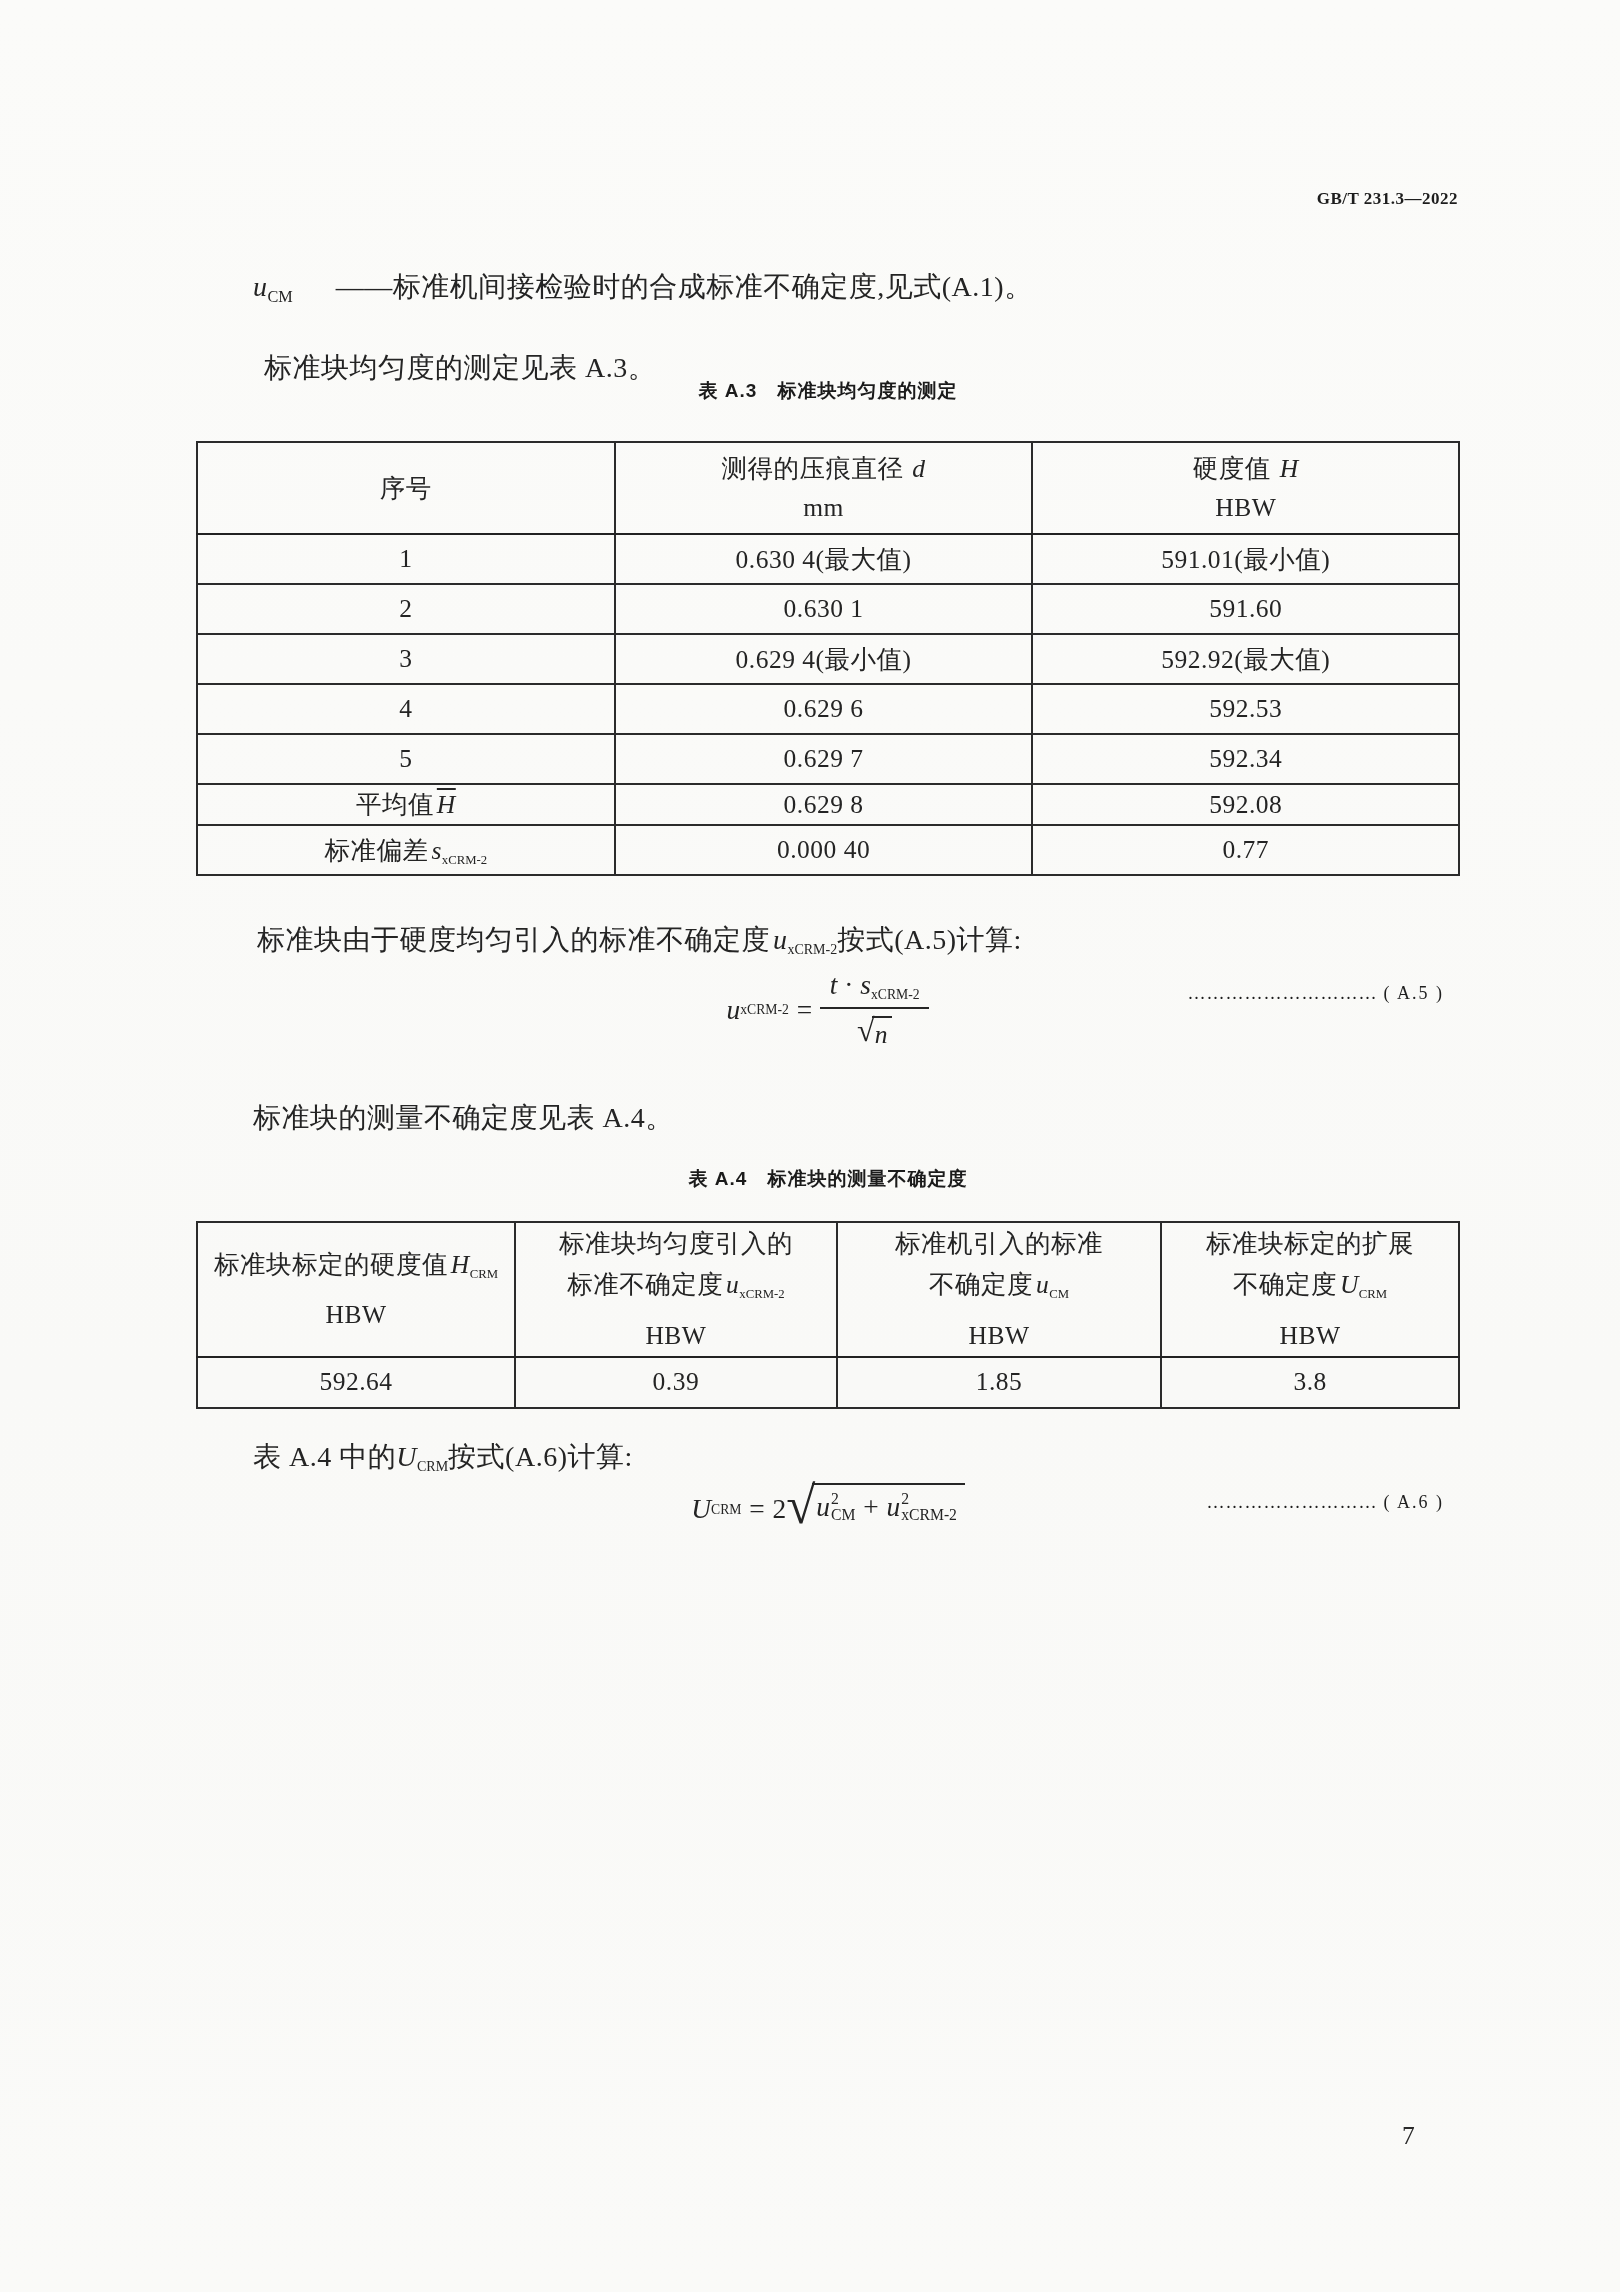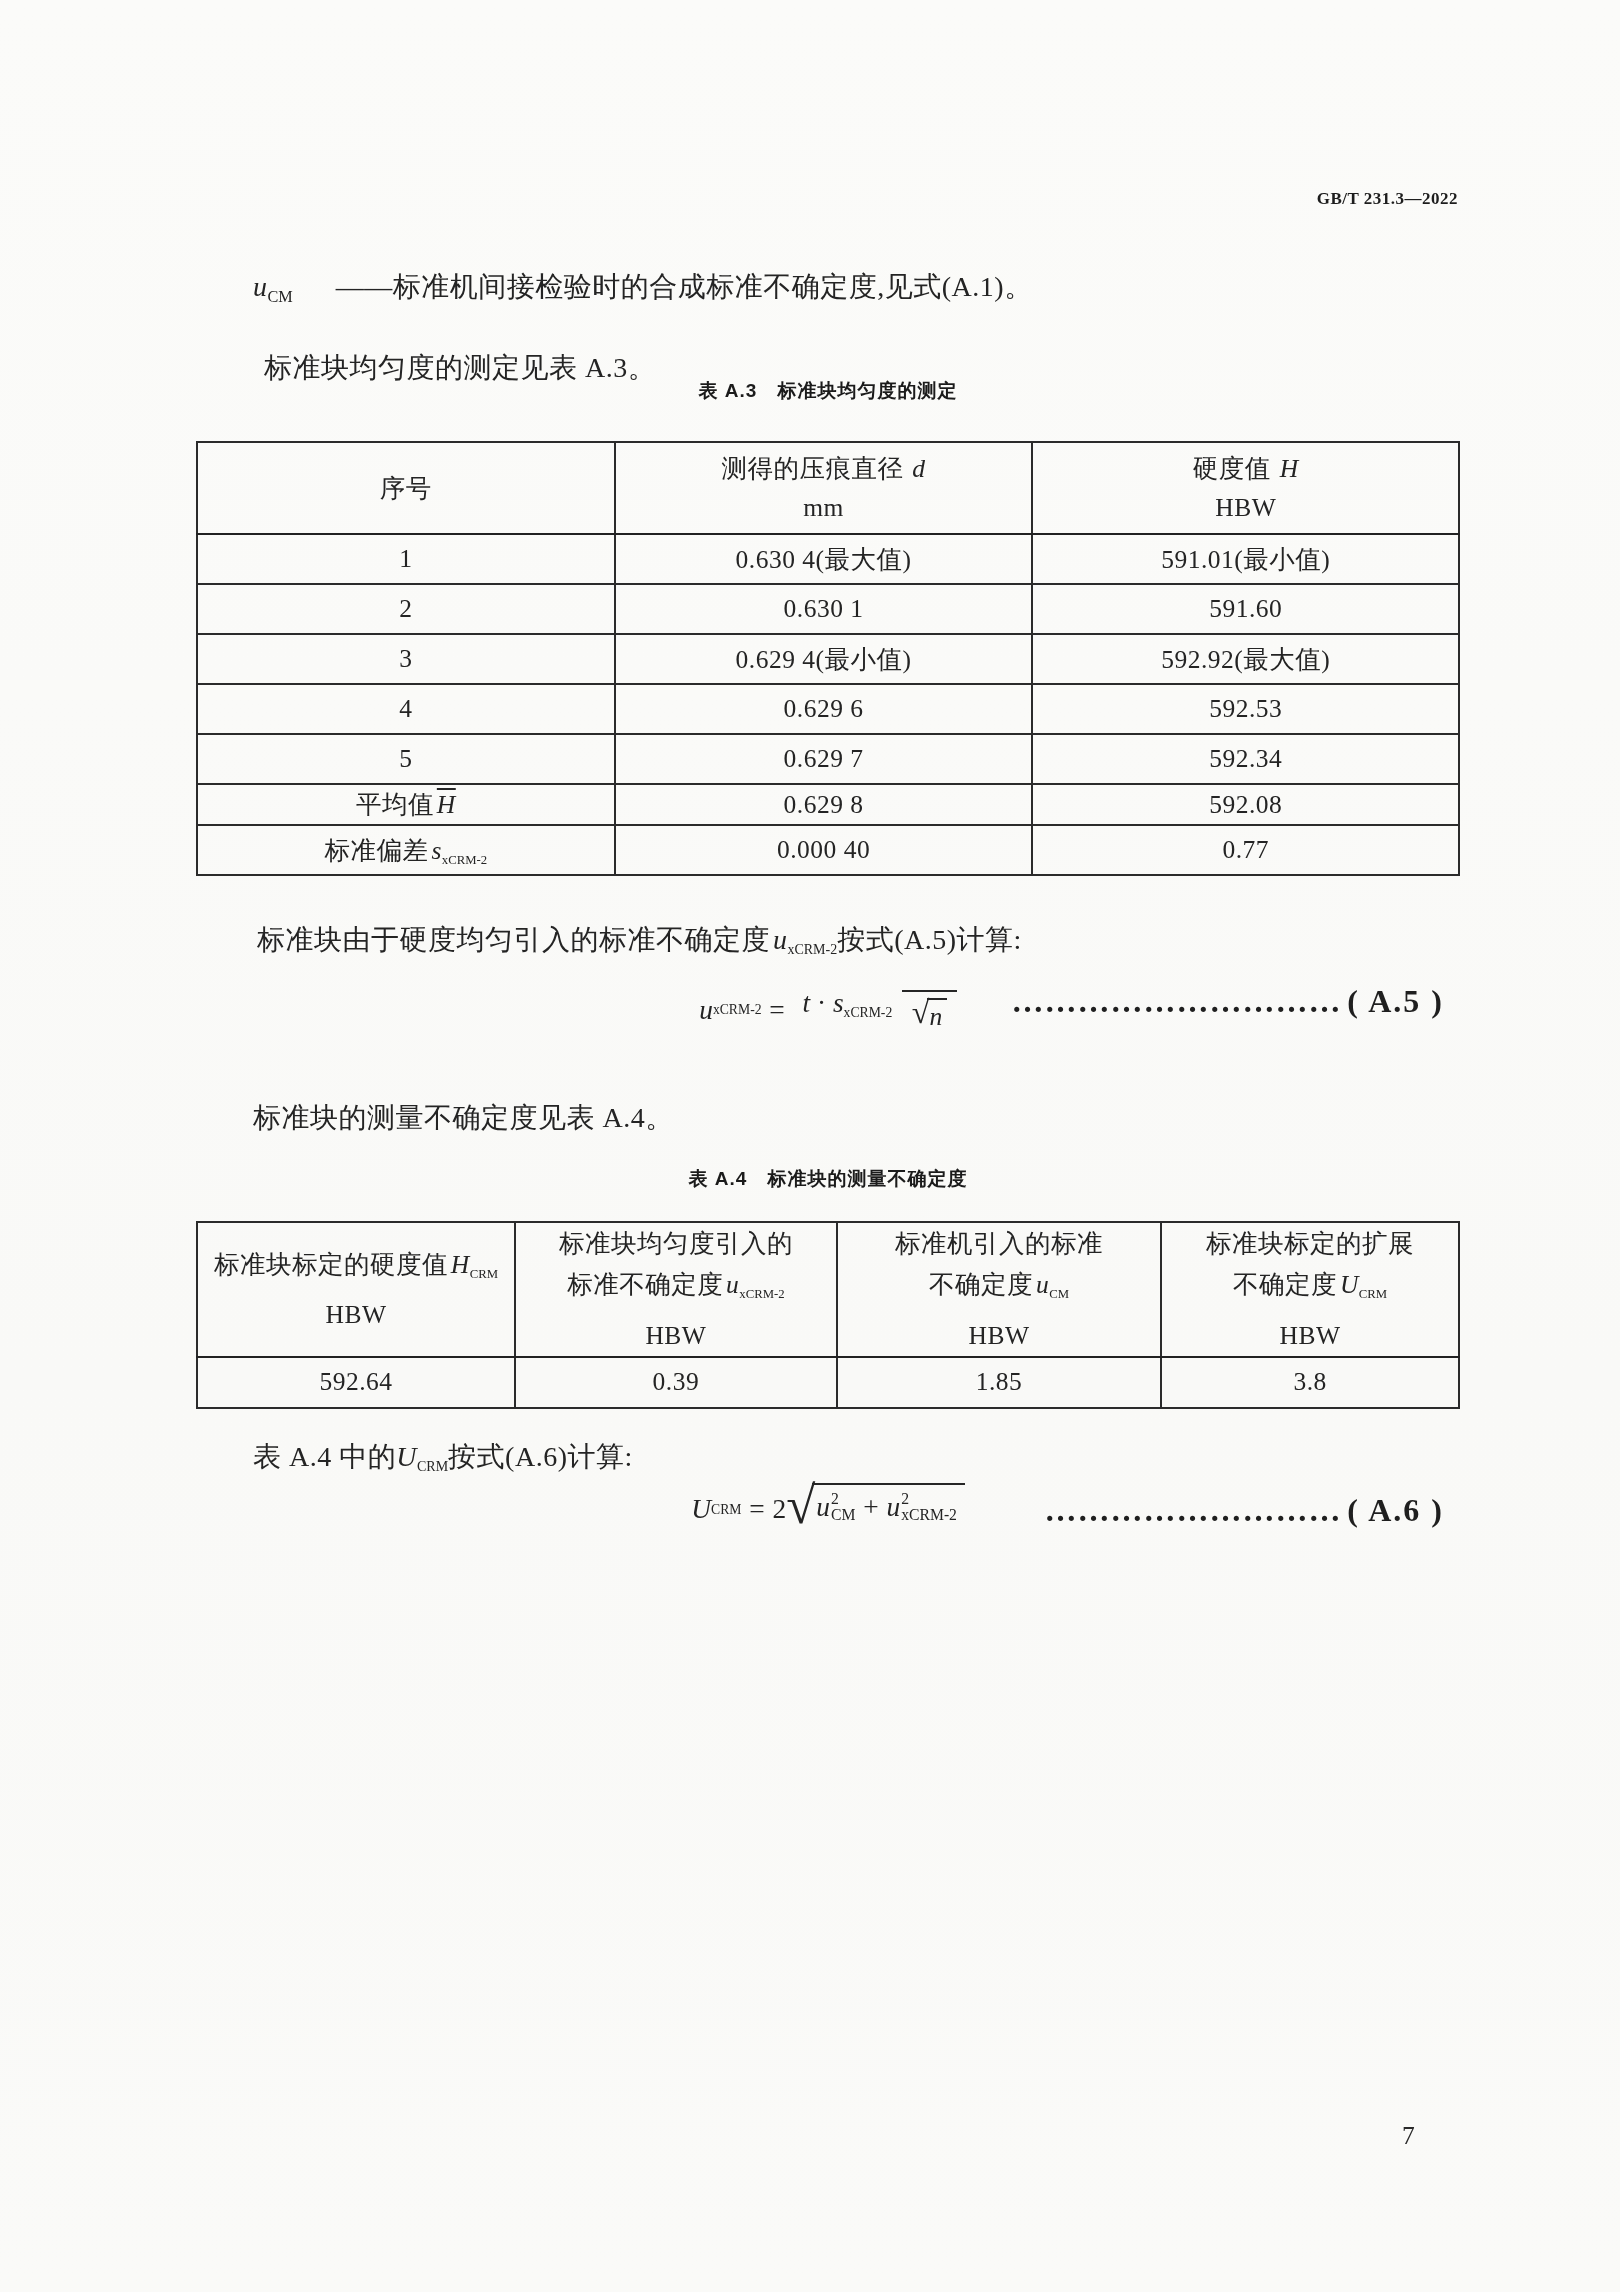--- a/index.html
+++ b/index.html
@@ -40,32 +40,32 @@
   table.std tr.hdr td{border-bottom:2.9px solid #222;}
   .hline{line-height:39px;}
   .a4hdr{display:flex;flex-direction:column;justify-content:center;line-height:41px;height:100%;}
   .num{letter-spacing:1px;}
   .dash-text{margin-left:43px;}
   .vsp{margin-left:8.8px;}
   .vsp2{margin-left:2.9px;}
   
   .formula-row{left:196px;width:1264px;display:flex;justify-content:center;align-items:center;
     font-size:27.4px;color:#242424;}
-  .frac{display:inline-flex;flex-direction:row;text-align:center;vertical-align:middle;margin-left:7.8px;}
+  .frac{display:inline-flex;flex-direction:column;text-align:center;vertical-align:middle;margin-left:7.8px;}
   .frac .fnum{padding:0 9.8px 5.9px 9.8px;line-height:1;}
   .frac .fden{border-top:2.5px solid #262626;padding:6.9px 9.8px 0 9.8px;line-height:1;display:flex;justify-content:center;}
   .root{display:inline-flex;align-items:flex-start;white-space:nowrap;}
   .root .rsym{line-height:1;margin-right:-2.9px;font-style:normal;}
   .root .rbody{border-top:2.5px solid #262626;line-height:1;display:inline-flex;align-items:center;}
   .r-small .rsym{font-size:32px;transform:translateY(-2px);}
   .r-small .rbody{padding:3.9px 4.9px 0 2.9px;font-size:25.5px;}
   .r-big .rsym{font-size:53px;transform:translateY(-3.9px);}
   .r-big .rbody{padding:5.9px 7.8px 2px 3.9px;font-size:27.4px;}
   .ss{display:inline-flex;flex-direction:column;font-size:15.7px;line-height:1.05;vertical-align:-7.8px;margin-left:1px;font-style:normal;text-align:left;}
-  .dots-line{font-size:32px;color:#1f1f1f;white-space:nowrap;letter-spacing:1px;font-weight:bold;}
+  .dots-line{font-size:18px;color:#1f1f1f;white-space:nowrap;letter-spacing:1px;}
   .dots-line .lbl{margin-left:5.9px;letter-spacing:2px;}
   .page-number{font-size:25.5px;color:#2a2a2a;}
 </style>
 </head>
 <body>
 
 <div class="page">
 
   <div class="abs doc-header" style="top:189px; right:162px;">GB/T 231.3—2022</div>
 

